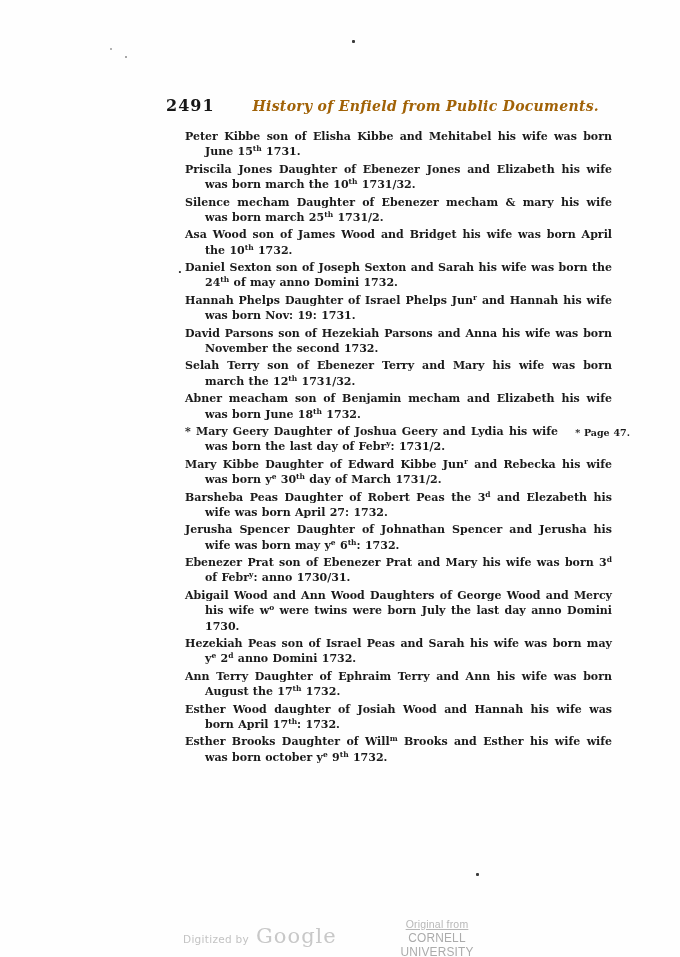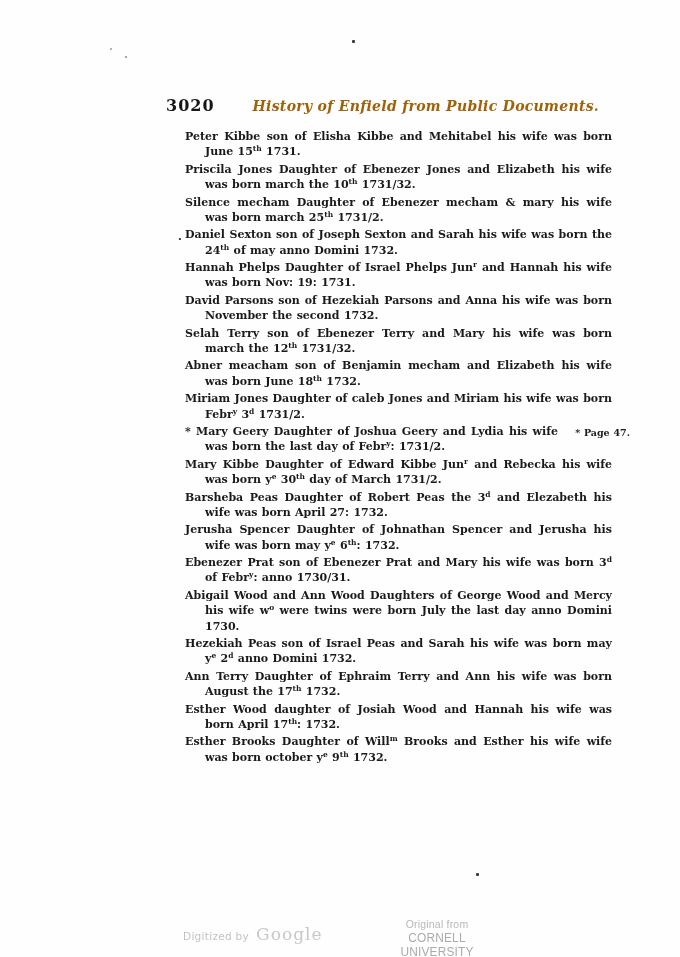--- a/index.html
+++ b/index.html
@@ -65,54 +65,54 @@
   
   .footer-left {
     position:absolute; left:183px; top:924px;
     display:flex; align-items:baseline;
     font-family:"DejaVu Sans", sans-serif;
   }
   .digitized-by { font-size:10.5px; color:#c3c3c3; letter-spacing:0.3px; }
   .google-logo {
     margin-left:7px;
     font-family:"DejaVu Serif", serif;
-    font-size:17px; color:#c8c8c8; letter-spacing:1px;
+    font-size:21px; color:#c8c8c8; letter-spacing:1px;
   }
   .footer-right {
     position:absolute; left:370px; top:918px; width:134px;
     text-align:center;
     font-family:"Liberation Sans", sans-serif;
   }
-  .original-from { font-size:10.5px; color:#b8b8b8; letter-spacing:0.2px; }
+  .original-from { font-size:10.5px; color:#b8b8b8; letter-spacing:0.2px;text-decoration:underline; }
   .institution {
     margin-top:1px;
     font-size:12.5px; color:#ababab; letter-spacing:0.2px;
     transform:scaleX(0.95); transform-origin:center;
   }
 </style>
 </head>
 <body>
 
 <div class="page">
 
   <div class="header">
-    <span class="page-number">3020</span>
+    <span class="page-number">2491</span>
     <span class="page-title">History of Enfield from Public Documents.</span>
   </div>
 
   <div class="records">
       <div class="entry">Peter Kibbe son of Elisha Kibbe and Mehitabel his wife was born June 15<sup>th</sup> 1731.</div>
       <div class="entry">Priscila Jones Daughter of Ebenezer Jones and Elizabeth his wife was born march the 10<sup>th</sup> 1731/32.</div>
       <div class="entry">Silence mecham Daughter of Ebenezer mecham &amp; mary his wife was born march 25<sup>th</sup> 1731/2.</div>
+      <div class="entry">Asa Wood son of James Wood and Bridget his wife was born April the 10<sup>th</sup> 1732.</div>
       <div class="entry">Daniel Sexton son of Joseph Sexton and Sarah his wife was born the 24<sup>th</sup> of may anno Domini 1732.<span class="lead-marker">.</span></div>
       <div class="entry">Hannah Phelps Daughter of Israel Phelps Jun<sup>r</sup> and Hannah his wife was born Nov: 19: 1731.</div>
       <div class="entry">David Parsons son of Hezekiah Parsons and Anna his wife was born November the second 1732.</div>
       <div class="entry">Selah Terry son of Ebenezer Terry and Mary his wife was born march the 12<sup>th</sup> 1731/32.</div>
       <div class="entry">Abner meacham son of Benjamin mecham and Elizabeth his wife was born June 18<sup>th</sup> 1732.</div>
-      <div class="entry">Miriam Jones Daughter of caleb Jones and Miriam his wife was born Febr<sup>y</sup> 3<sup>d</sup> 1731/2.</div>
       <div class="entry has-note">* Mary Geery Daughter of Joshua Geery and Lydia his wife was born the last day of Febr<sup>y</sup>: 1731/2.<span class="margin-note">* Page 47.</span></div>
       <div class="entry">Mary Kibbe Daughter of Edward Kibbe Jun<sup>r</sup> and Rebecka his wife was born y<sup>e</sup> 30<sup>th</sup> day of March 1731/2.</div>
       <div class="entry">Barsheba Peas Daughter of Robert Peas the 3<sup>d</sup> and Elezabeth his wife was born April 27: 1732.</div>
       <div class="entry">Jerusha Spencer Daughter of Johnathan Spencer and Jerusha his wife was born may y<sup>e</sup> 6<sup>th</sup>: 1732.</div>
       <div class="entry">Ebenezer Prat son of Ebenezer Prat and Mary his wife was born 3<sup>d</sup> of Febr<sup>y</sup>: anno 1730/31.</div>
       <div class="entry">Abigail Wood and Ann Wood Daughters of George Wood and Mercy his wife w<sup>o</sup> were twins were born July the last day anno Domini 1730.</div>
       <div class="entry">Hezekiah Peas son of Israel Peas and Sarah his wife was born may y<sup>e</sup> 2<sup>d</sup> anno Domini 1732.</div>
       <div class="entry">Ann Terry Daughter of Ephraim Terry and Ann his wife was born August the 17<sup>th</sup> 1732.</div>
       <div class="entry">Esther Wood daughter of Josiah Wood and Hannah his wife was born April 17<sup>th</sup>: 1732.</div>
       <div class="entry">Esther Brooks Daughter of Will<sup>m</sup> Brooks and Esther his wife wife was born october y<sup>e</sup> 9<sup>th</sup> 1732.</div>

